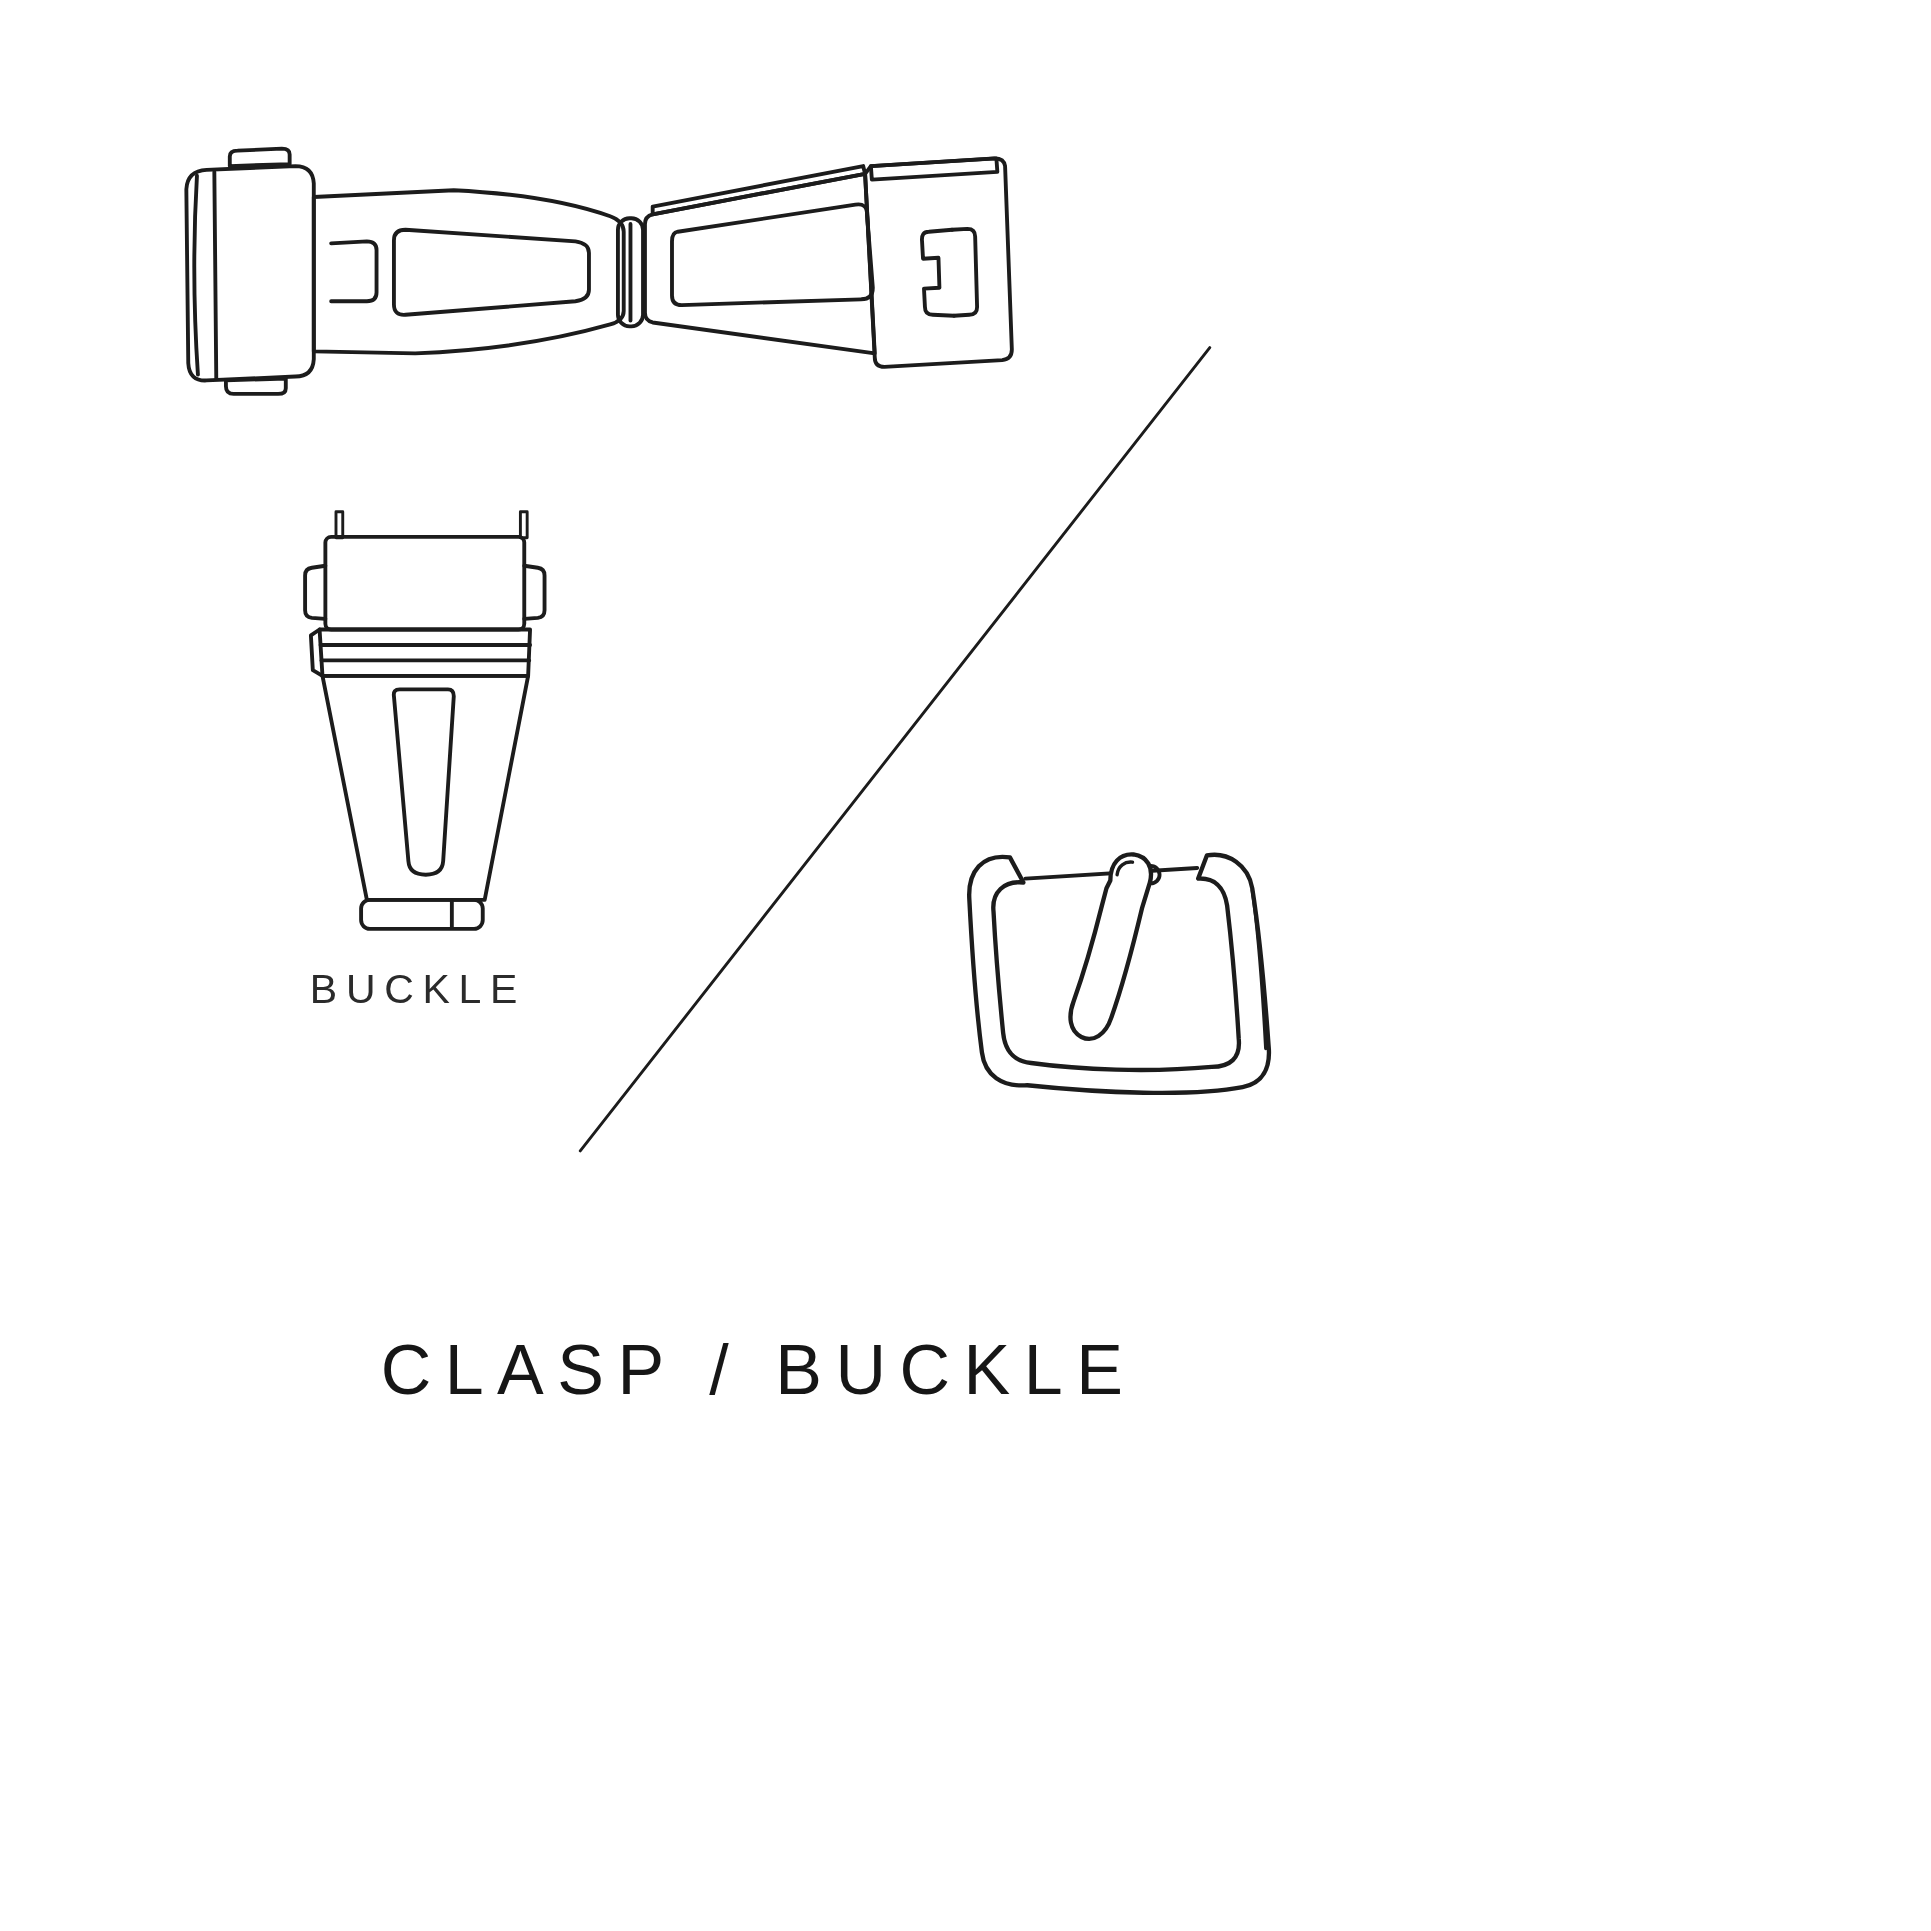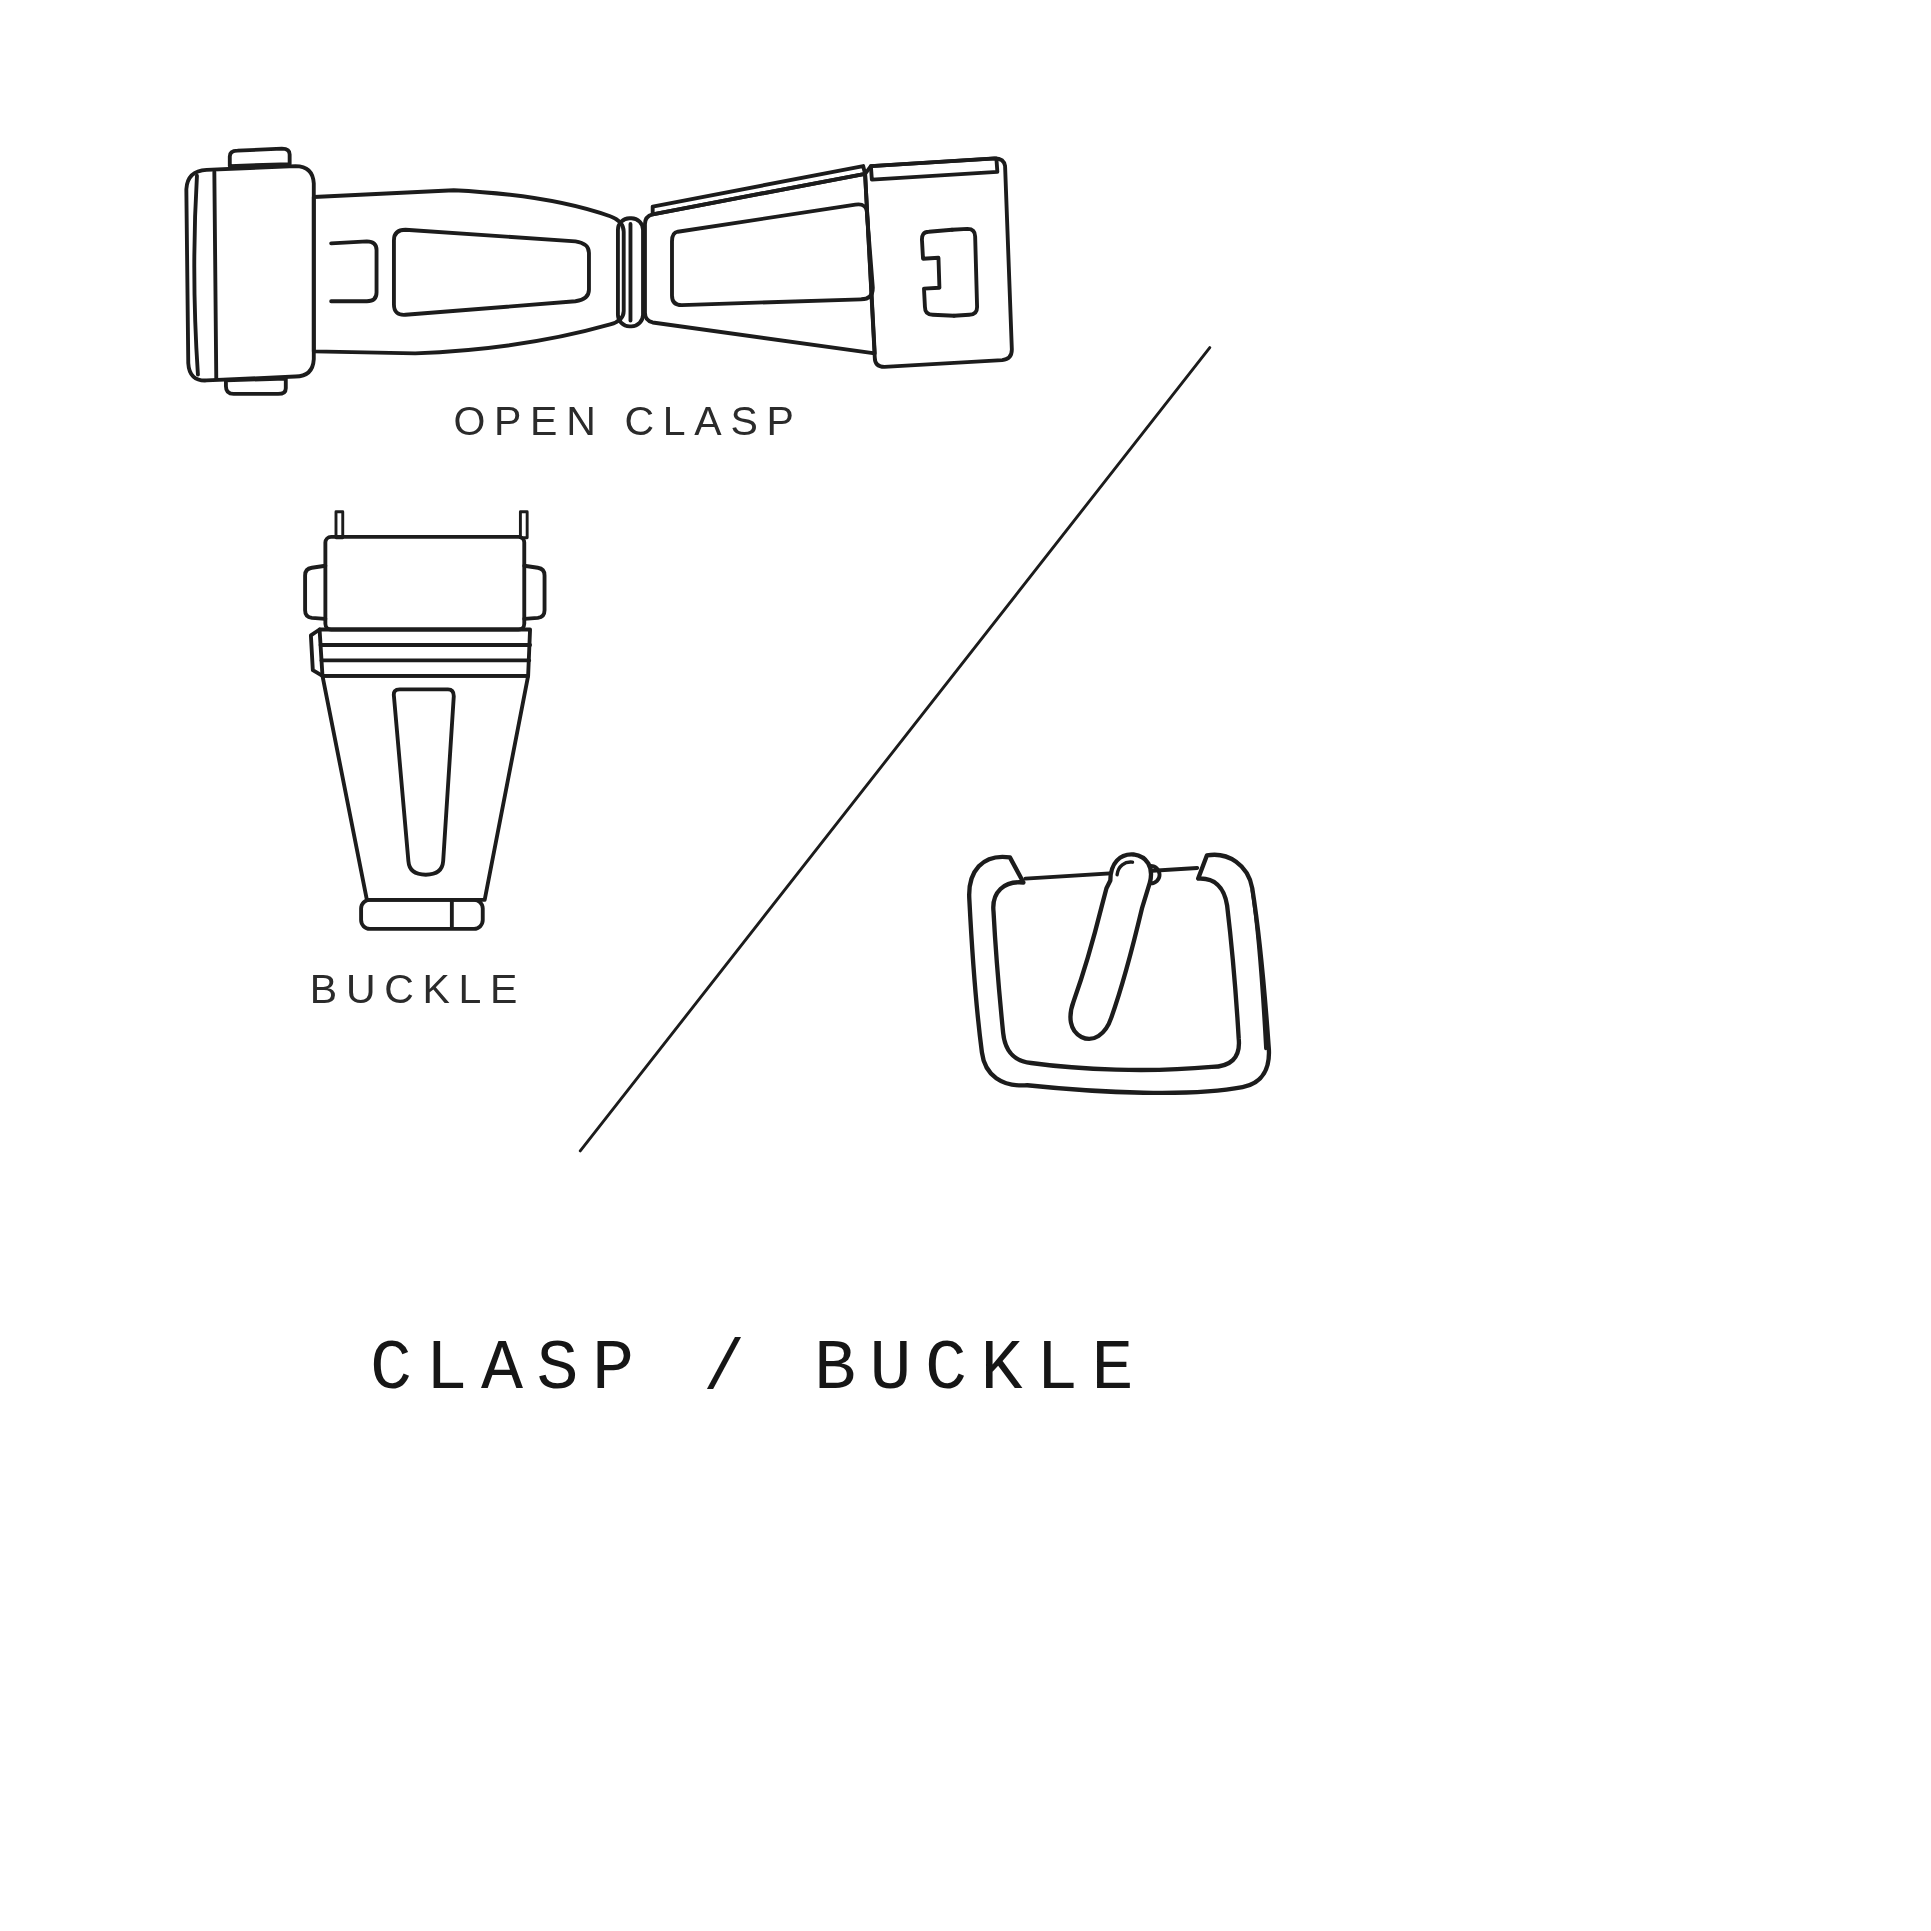--- a/index.html
+++ b/index.html
@@ -44,21 +44,20 @@
     left: 179px;
     top: 1330px;
     width: 1159px;
     margin: 0;
     text-align: center;
     color: #161616;
     font-size: 70px;
     font-weight: 500;
     letter-spacing: 13.5px;
     white-space: nowrap;
-    font-family: Liberation Mono, monospace;
   }
 </style>
 </head>
 <body>
 
 <div class="canvas">
 
   <svg class="art" width="1931" height="1931" viewBox="0 0 2000 2000" xmlns="http://www.w3.org/2000/svg">
 
     <g stroke="#1c1c1c" fill="none" stroke-width="4" stroke-linejoin="round" stroke-linecap="round">
@@ -136,19 +135,18 @@
                L1183,940
                C1173,982 1161,1026 1151,1054
                C1145,1072 1132,1080 1120,1074
                C1108,1068 1106,1053 1112,1037
                C1122,1009 1133,971 1141,939
                L1146,920 Z"></path>
       <path d="M1157,906 C1158,897 1165,892 1173,893" stroke-width="3.5"></path>
     </g>
   </svg>
 
-  <div class="caption caption-open">OPEN CLASP</div>
 
   <div class="caption caption-closed">BUCKLE</div>
 
   <h1 class="page-title">CLASP / BUCKLE</h1>
 </div>
 
 
 </body></html>

